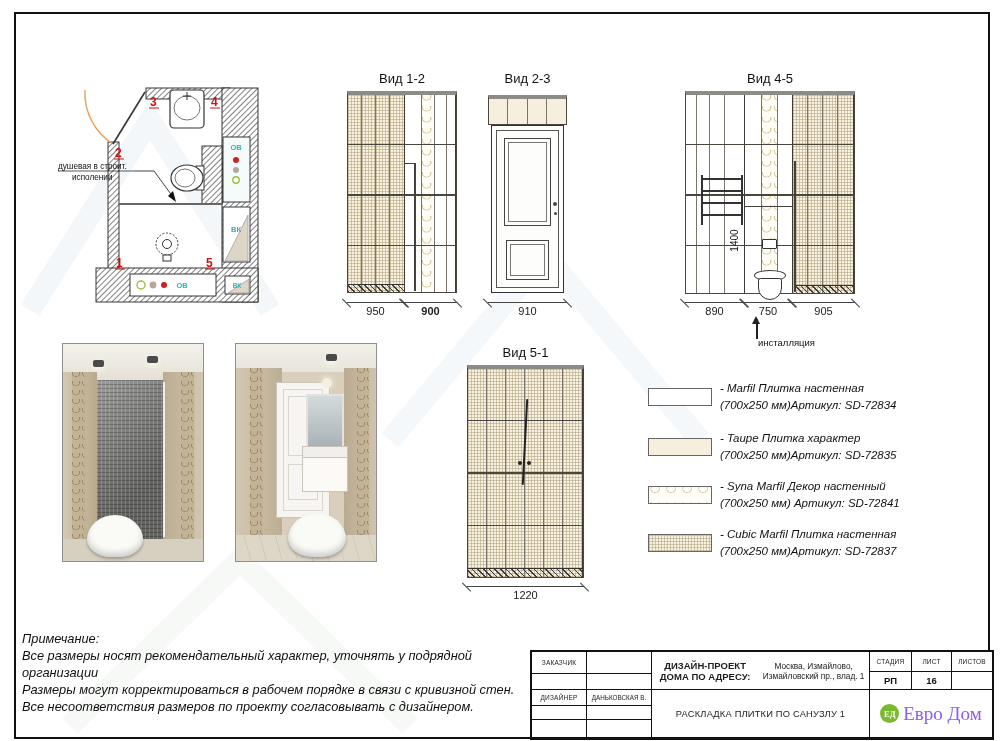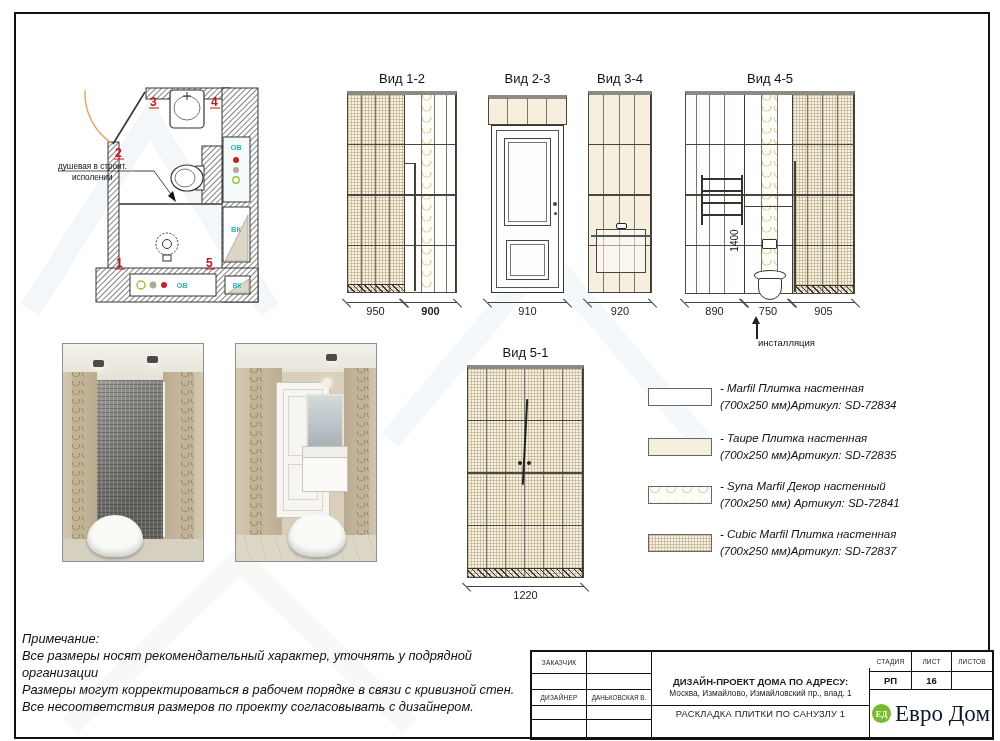--- a/index.html
+++ b/index.html
@@ -85,21 +85,21 @@
   .tb-lab{font-size:6.5px;letter-spacing:.2px;color:#222;}
   .tb-val{font-size:6.3px;color:#222;}
   .tb-proj1{font-size:9.5px;font-weight:bold;color:#1c1c1c;}
   .tb-proj2{font-size:8.3px;color:#1c1c1c;margin-top:1px;}
   .tb-stitle{font-size:9.3px;color:#1c1c1c;letter-spacing:.2px;}
   .tb-num{font-size:9.5px;font-weight:bold;color:#111;}
   .logo{display:flex;align-items:center;justify-content:center;gap:4px;}
   .logo-mark{width:19px;height:19px;border-radius:50%;background:#79ba2e;color:#fff;font-size:8.5px;
        font-weight:bold;display:flex;align-items:center;justify-content:center;
        font-family:"Liberation Serif",serif;}
-  .logo-text{font-family:"Liberation Serif",serif;font-size:23px;color:#0f172a;white-space:nowrap;}
+  .logo-text{font-family:"Liberation Serif",serif;font-size:19px;color:#8b5cf6;white-space:nowrap;}
 
   
   .photo{position:absolute;width:140px;height:217px;border:1px solid #8f8f8f;background:#dfd9cb;overflow:hidden;}
   .ph{position:absolute;}
   .decorstrip{background-color:#c2b296;
      background-image:radial-gradient(ellipse 6px 5px at 40% 15%,rgba(0,0,0,0) 50%,#93815f 56%,rgba(0,0,0,0) 78%);
      background-size:10px 9px;}
   .mosaic{background-color:#787876;
      background-image:repeating-linear-gradient(to right,rgba(255,255,255,.18) 0 1px,transparent 1px 4px),
                       repeating-linear-gradient(to bottom,rgba(0,0,0,.22) 0 1px,transparent 1px 4px),
@@ -246,37 +246,20 @@
       <div class="dpanel" style="left:12px;right:12px;top:12px;height:86px;"></div>
       <div class="dpanel" style="left:14px;right:14px;top:114px;height:38px;"></div>
       <div class="dknob" style="right:6px;top:76px;"></div>
       <div class="dknob" style="right:6px;top:86px;width:3px;height:3px;"></div>
     </div>
     <div class="dim" style="left:0;top:231px;width:79px;">
           <span class="dlbl">910</span>
         </div>
   </div>
 
-  <div class="view" style="left:588px;top:71px;width:64px;height:250px;">
-    <div class="vtitle">Вид 3-4</div>
-    <div class="tgrid" style="left:0;top:20px;width:64px;height:202px;">
-      <div class="sec" style="flex:1;">
-        <div class="tcol c-taupe" style="width:25%"></div>
-            <div class="tcol c-taupe" style="width:25%"></div>
-        <div class="tcol c-taupe" style="width:25%"></div>
-            <div class="tcol c-taupe" style="width:25%"></div>
-      </div>
-      <div class="rows"></div>
-      <div class="sinkbox" style="left:7px;top:134px;width:48px;height:42px;"></div>
-      <div class="sinktap" style="left:27px;top:128px;"></div>
-    </div>
-    <div class="dim" style="left:0;top:231px;width:64px;">
-          <span class="dlbl">920</span>
-        </div>
-  </div>
 
   <div class="view" style="left:685px;top:71px;width:170px;height:290px;">
     <div class="vtitle">Вид 4-5</div>
     <div class="tgrid" style="left:0;top:20px;width:170px;height:203px;">
       <div class="sec" style="width:59px;">
         <div class="tcol c-marfil" style="width:11px"></div>
         <div class="tcol c-marfil" style="width:13px"></div>
         <div class="tcol c-marfil" style="width:15px"></div>
         <div class="tcol c-marfil" style="flex:1"></div>
       </div>
@@ -371,21 +354,21 @@
   </div>
 
   <div>
     <div class="leg-row" style="top:382px;">
       <div class="leg-sw c-marfil"></div>
       <div class="leg-name">- Marfil Плитка настенная</div>
       <div class="leg-spec">(700x250 мм)Артикул: SD-72834</div>
     </div>
     <div class="leg-row" style="top:432px;">
       <div class="leg-sw c-taupe"></div>
-      <div class="leg-name">- Taupe Плитка настенная</div>
+      <div class="leg-name">- Taupe Плитка характер</div>
       <div class="leg-spec">(700x250 мм)Артикул: SD-72835</div>
     </div>
     <div class="leg-row" style="top:480px;">
       <div class="leg-sw c-decor" style="background-size:16px 15px;"></div>
       <div class="leg-name">- Syna Marfil Декор настенный</div>
       <div class="leg-spec">(700x250 мм) Артикул: SD-72841</div>
     </div>
     <div class="leg-row" style="top:528px;">
       <div class="leg-sw c-cubic"></div>
       <div class="leg-name">- Cubic Marfil Плитка настенная</div>
@@ -405,21 +388,21 @@
     <div class="tbc" style="left:55px;top:0;width:65px;height:22px;"></div>
     <div class="tbc" style="left:0;top:22px;width:55px;height:16px;"></div>
     <div class="tbc" style="left:55px;top:22px;width:65px;height:16px;"></div>
     <div class="tbc tb-lab" style="left:0;top:38px;width:55px;height:16px;">ДИЗАЙНЕР</div>
     <div class="tbc tb-val" style="left:55px;top:38px;width:65px;height:16px;">ДАНЬКОВСКАЯ В.</div>
     <div class="tbc" style="left:0;top:54px;width:55px;height:14px;"></div>
     <div class="tbc" style="left:55px;top:54px;width:65px;height:14px;"></div>
     <div class="tbc" style="left:0;top:68px;width:55px;height:17px;border-bottom:none;"></div>
     <div class="tbc" style="left:55px;top:68px;width:65px;height:17px;border-bottom:none;"></div>
 
-    <div class="tbc" style="left:120px;top:16px;width:218px;height:38px;flex-direction:column;">
+    <div class="tbc" style="left:120px;top:0;width:218px;height:38px;flex-direction:row;">
       <div class="tb-proj1">ДИЗАЙН-ПРОЕКТ ДОМА ПО АДРЕСУ:</div>
       <div class="tb-proj2">Москва, Измайлово, Измайловский пр., влад. 1</div>
     </div>
     <div class="tbc tb-stitle" style="left:120px;top:38px;width:218px;height:47px;border-bottom:none;">РАСКЛАДКА ПЛИТКИ ПО САНУЗЛУ 1</div>
 
     <div class="tbc tb-lab" style="left:338px;top:0;width:42px;height:20px;">СТАДИЯ</div>
     <div class="tbc tb-lab" style="left:380px;top:0;width:40px;height:20px;">ЛИСТ</div>
     <div class="tbc tb-lab" style="left:420px;top:0;width:40px;height:20px;border-right:none;">ЛИСТОВ</div>
     <div class="tbc tb-num" style="left:338px;top:20px;width:42px;height:18px;">РП</div>
     <div class="tbc tb-num" style="left:380px;top:20px;width:40px;height:18px;">16</div>

